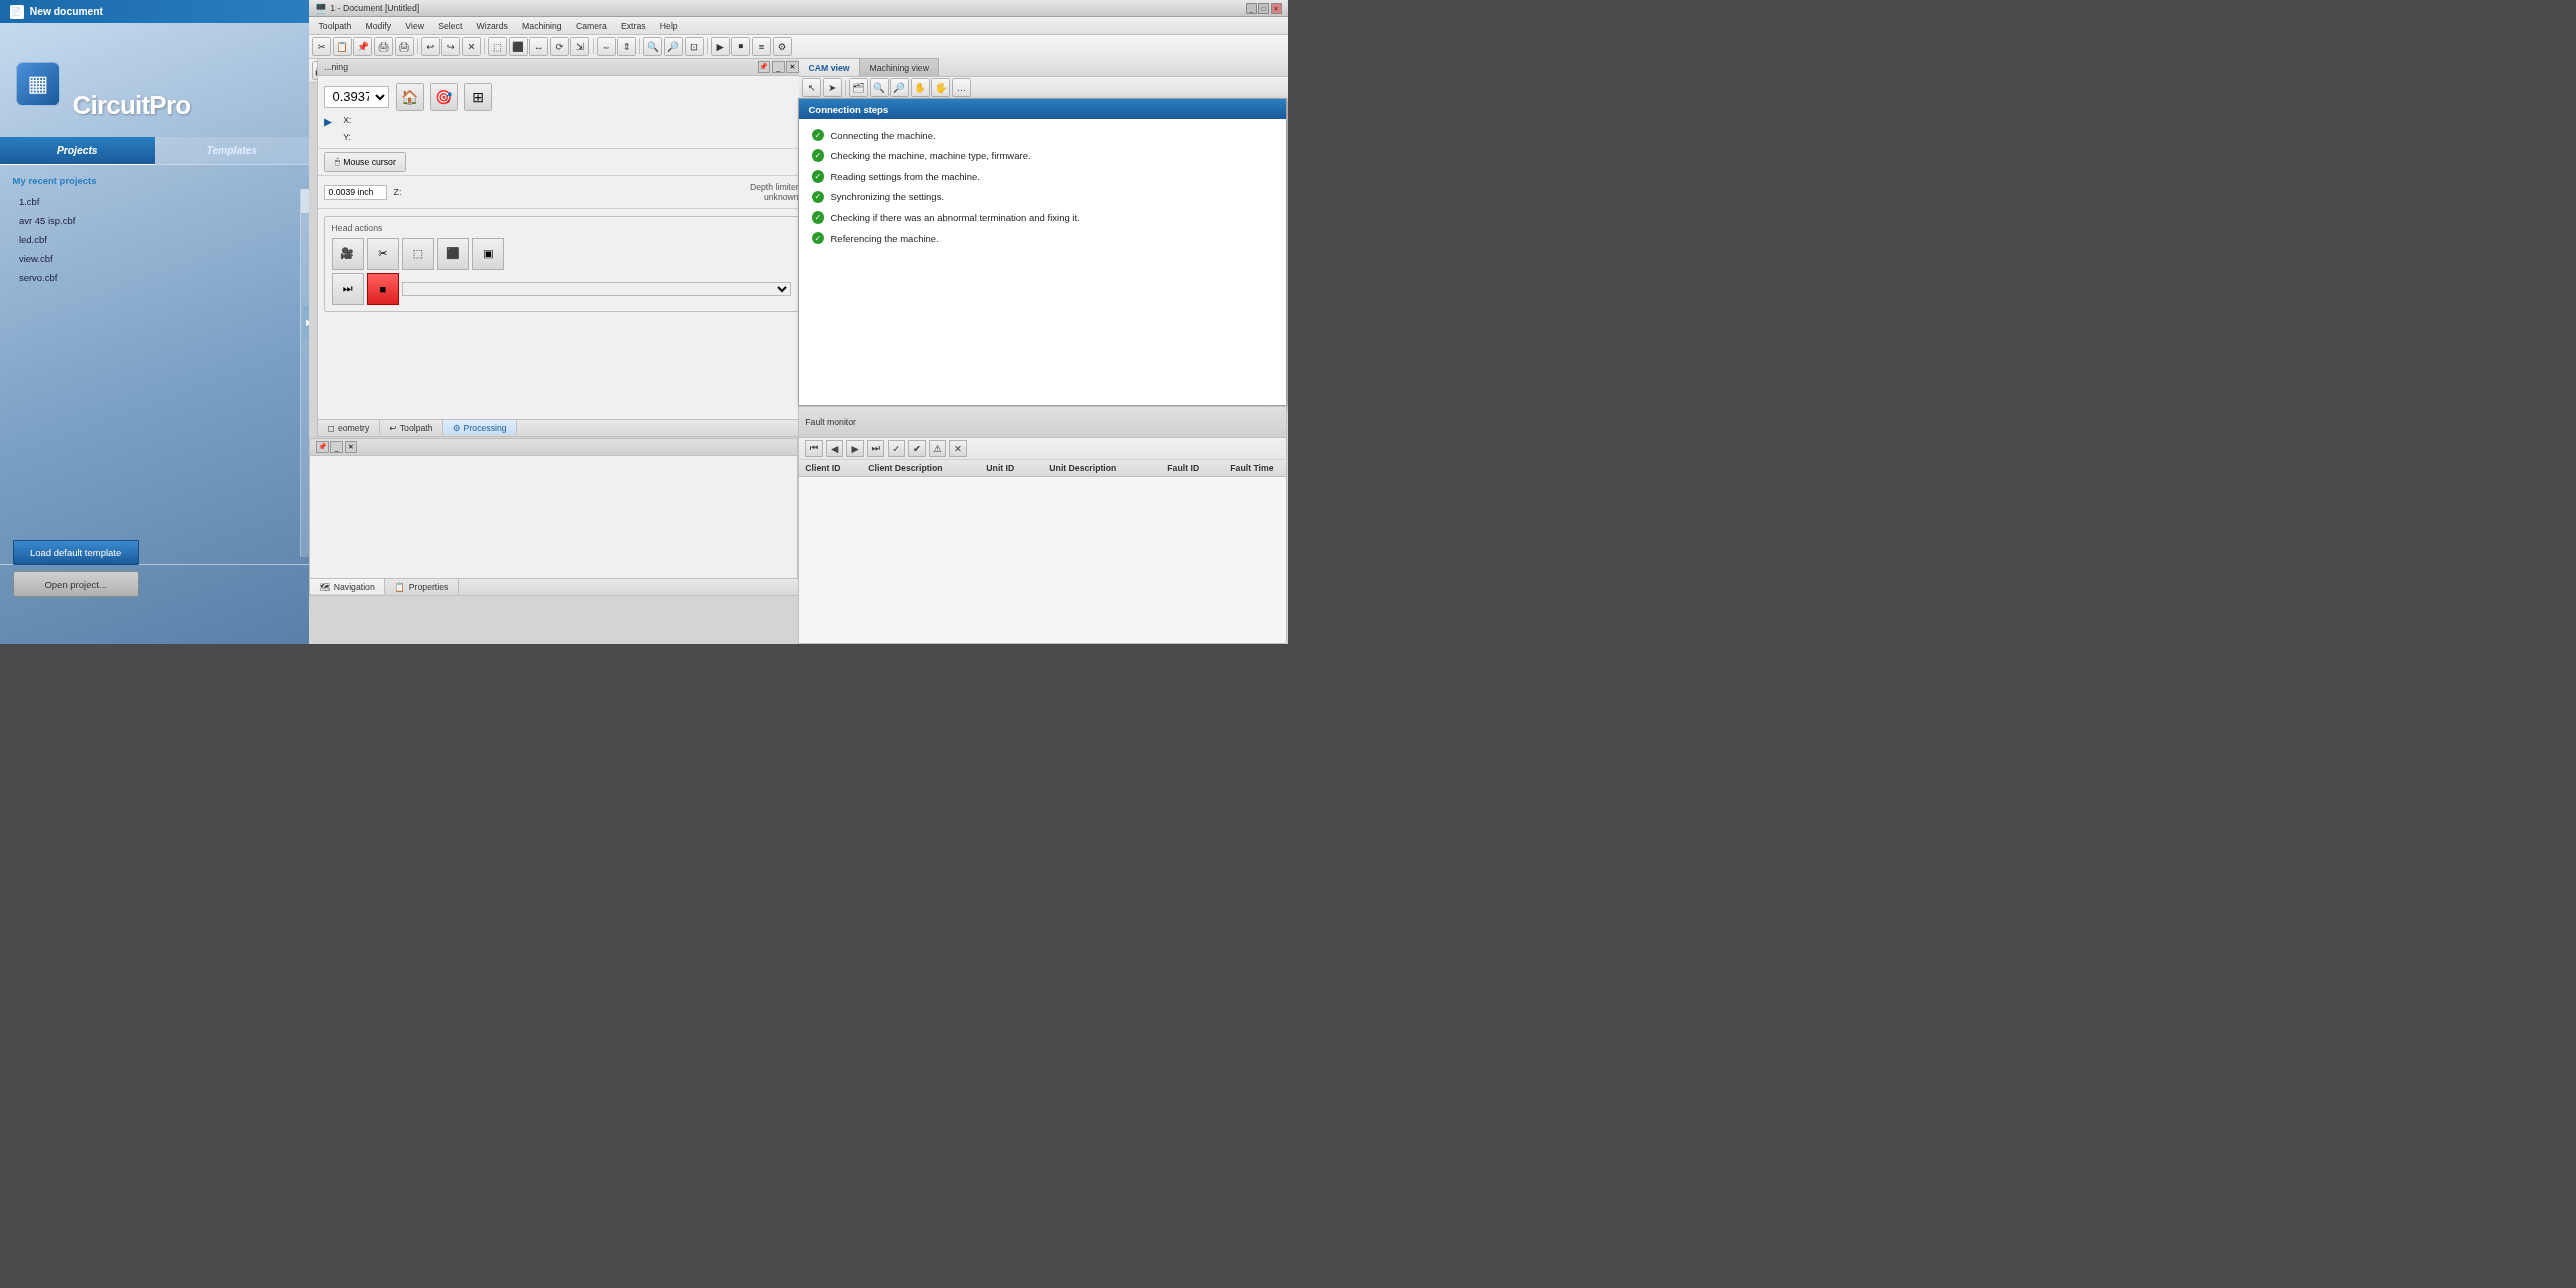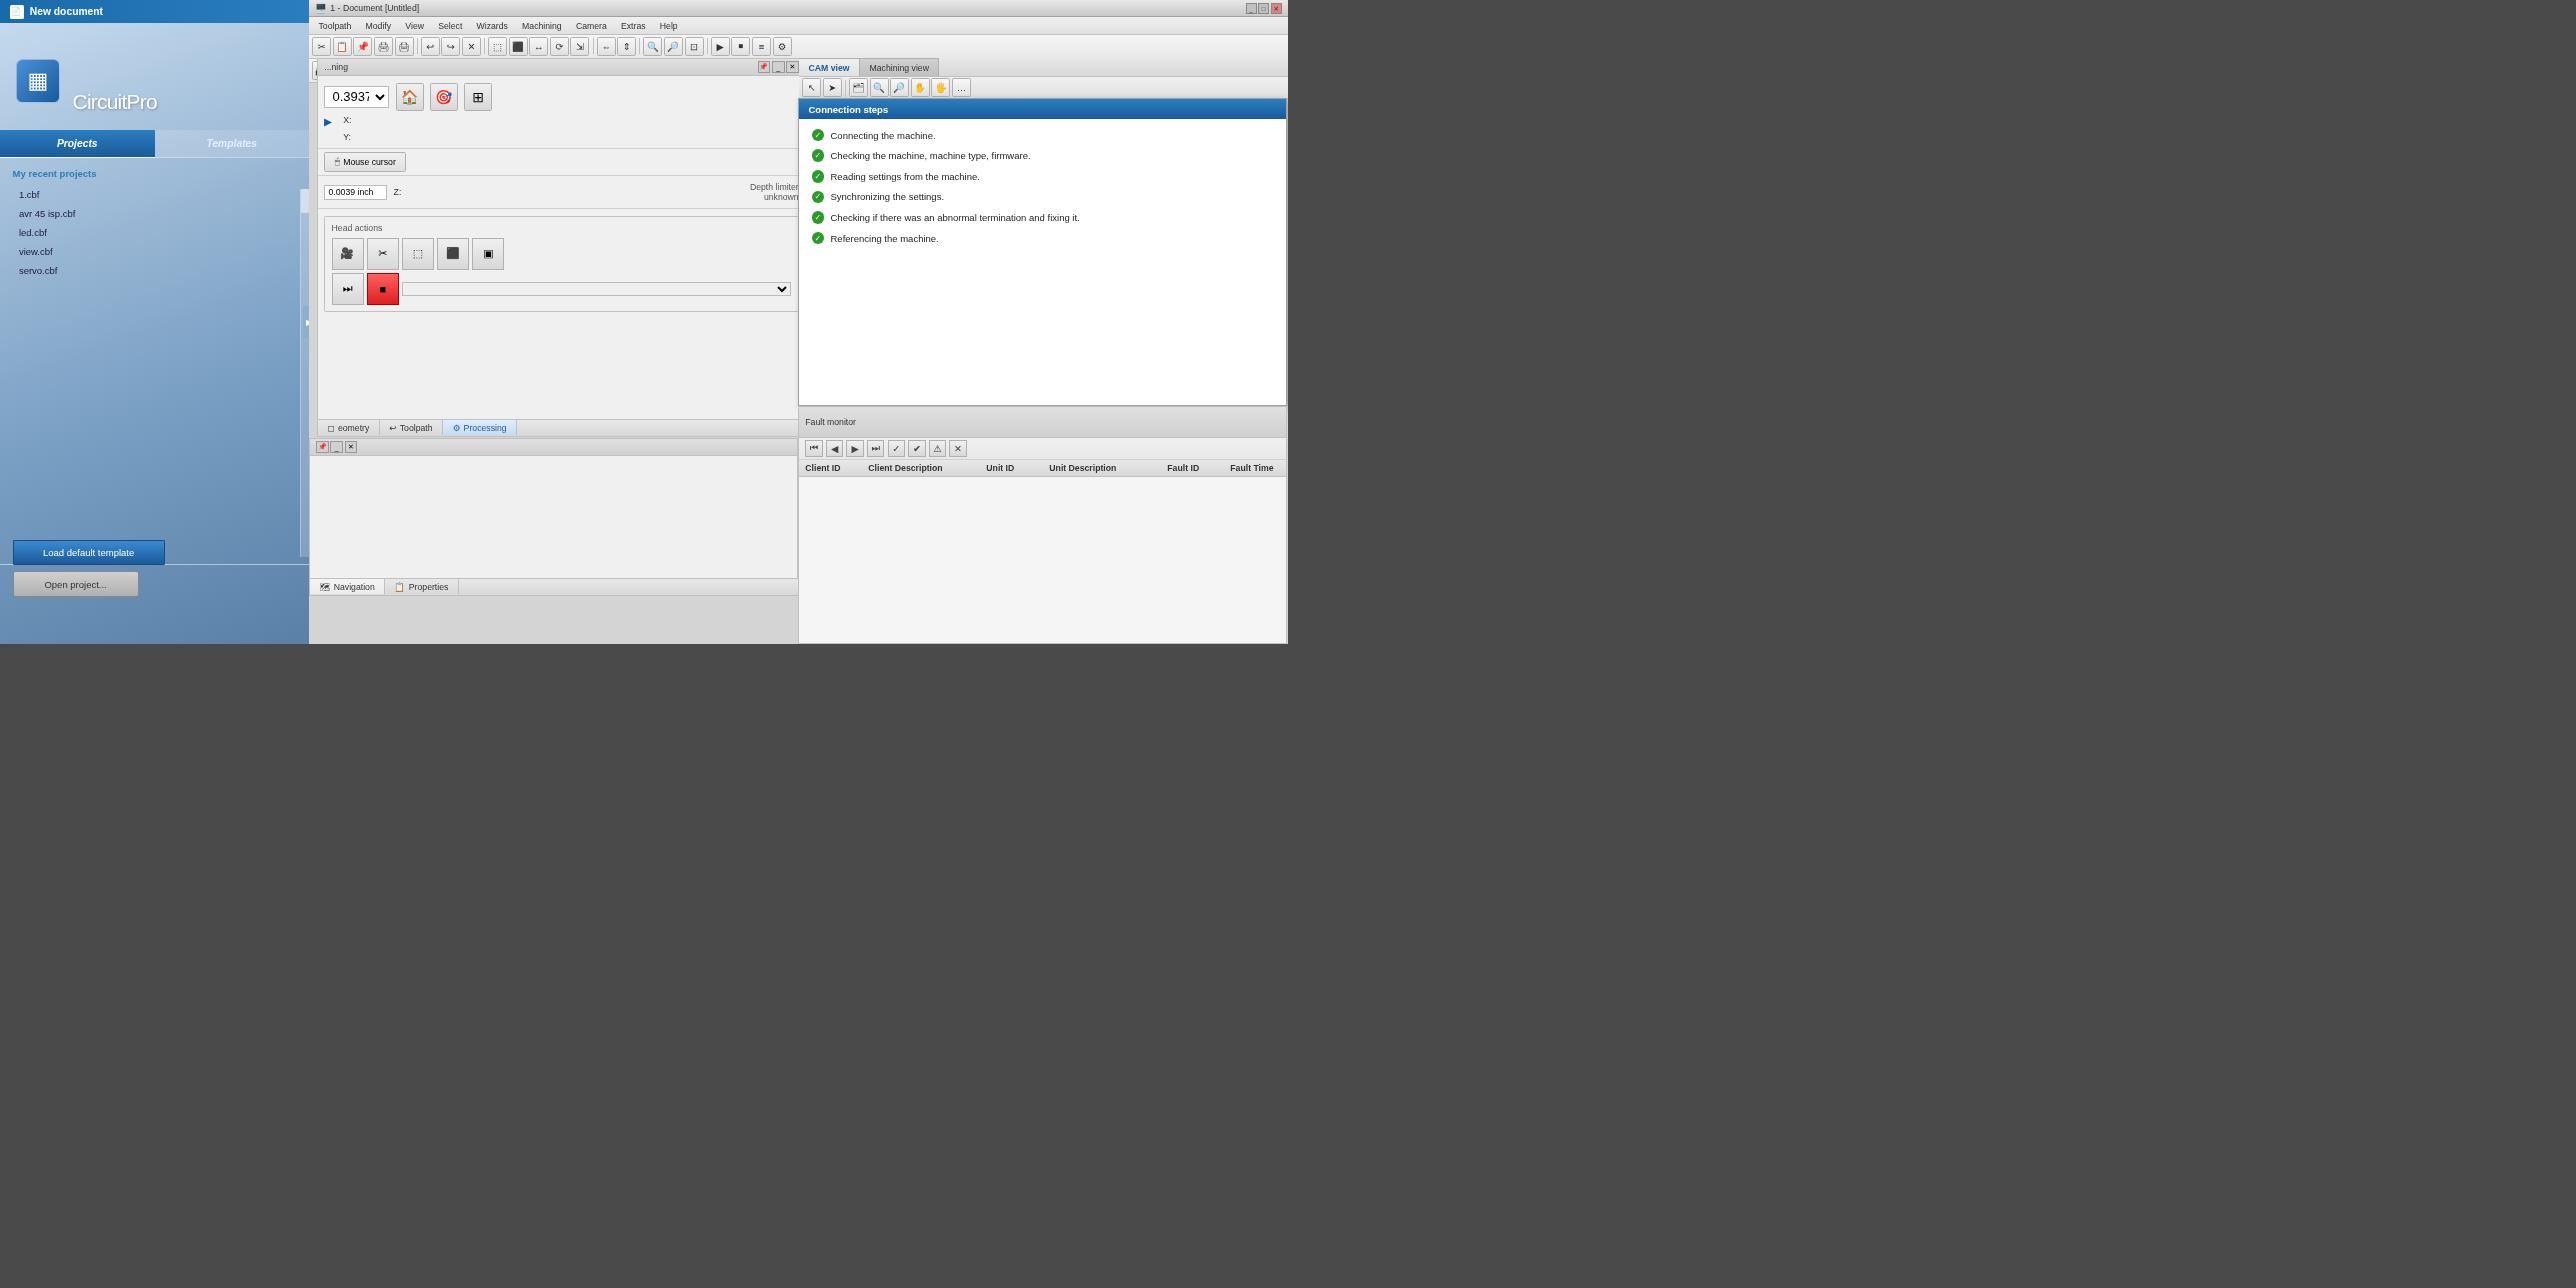--- a/index.html
+++ b/index.html
@@ -54,22 +54,22 @@
     }
 
     .logo-icon::before {
       content: '▦';
       color: #fff;
       font-size: 22px;
     }
 
     .logo-text {
       color: #fff;
-      font-size: 21px;
-      font-weight: normal;
+      font-size: 26px;
+      font-weight: bold;
       text-shadow: 0.8px 0.8px 2.4px rgba(0,0,0,0.3);
       letter-spacing: -0.8px;
       margin-top: 43px;
     }
 
     .tabs-row {
       display: flex;
       margin: 0 0 0 0;
       font-style: italic;
     }
@@ -124,21 +124,21 @@
     }
 
     .btn-primary {
       background: linear-gradient(180deg, #3a8ad0, #1a5a9a);
       color: #fff;
       border: 0.8px solid #1a4a80;
       padding: 6.3px 16px;
       border-radius: 1px;
       cursor: pointer;
       font-size: 9.5px;
-      width: 152px;
+      width: 126px;
     }
 
     .btn-secondary {
       background: linear-gradient(180deg, #d0d0d0, #b0b0b0);
       color: #333;
       border: 0.8px solid #888;
       padding: 6.3px 16px;
       border-radius: 2.4px;
       cursor: pointer;
       font-size: 9.5px;

